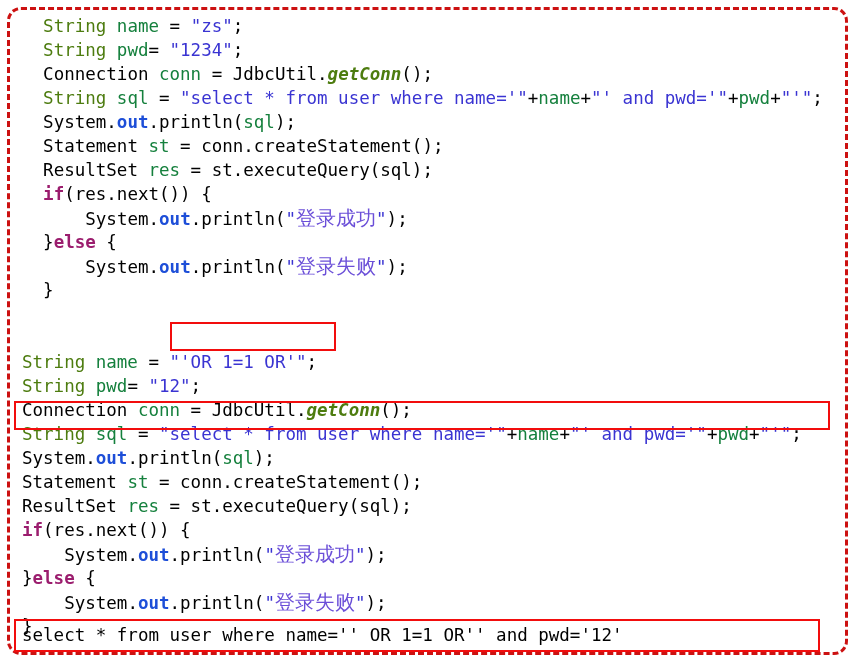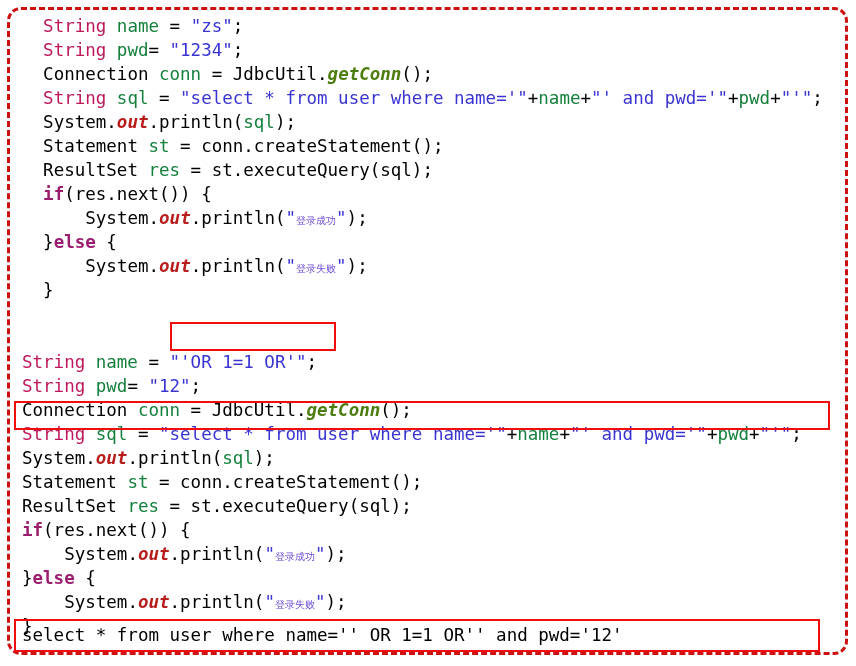--- a/index.html
+++ b/index.html
@@ -52,28 +52,28 @@
     line-height: 24px;
     font-size: 17.5px;
     white-space: pre;
     color: #000000;
     padding-left: 22px;
     letter-spacing: 0px;
   }
   .code-line.blank { color: transparent; }
 
   
-  .t-type     { color: #be185d; }        
+  .t-type     { color: #4d7c0f; }        
   .t-var      { color: #15803d; }        
   .t-str      { color: #3a34d2; }        
   .t-plain    { color: #000000; }
   .t-kw       { color: #9b1d6e; font-weight: bold; text-align: center; }   
-  .t-static   { color: #b91c1c; font-weight: bold; font-style: italic; } 
+  .t-static   { color: #1d4ed8; font-weight: bold; } 
   .t-method   { color: #4d7c0f; font-style: italic; font-weight: bold; } 
-  .t-cn       { color: #6b4fd8; font-size: 10px; font-family: "DejaVu Sans", sans-serif; }
+  .t-cn       { color: #6b4fd8; font-size: 20px; font-family: "DejaVu Sans", sans-serif; }
 
   
   .hl-box {
     position: absolute;
     box-sizing: border-box;
     border: 2.5px solid #f20d0d;
     pointer-events: none;
   }
 
   #hl-name-value  { left: 170px;  top: 322px; width: 166px; height: 29px; }

